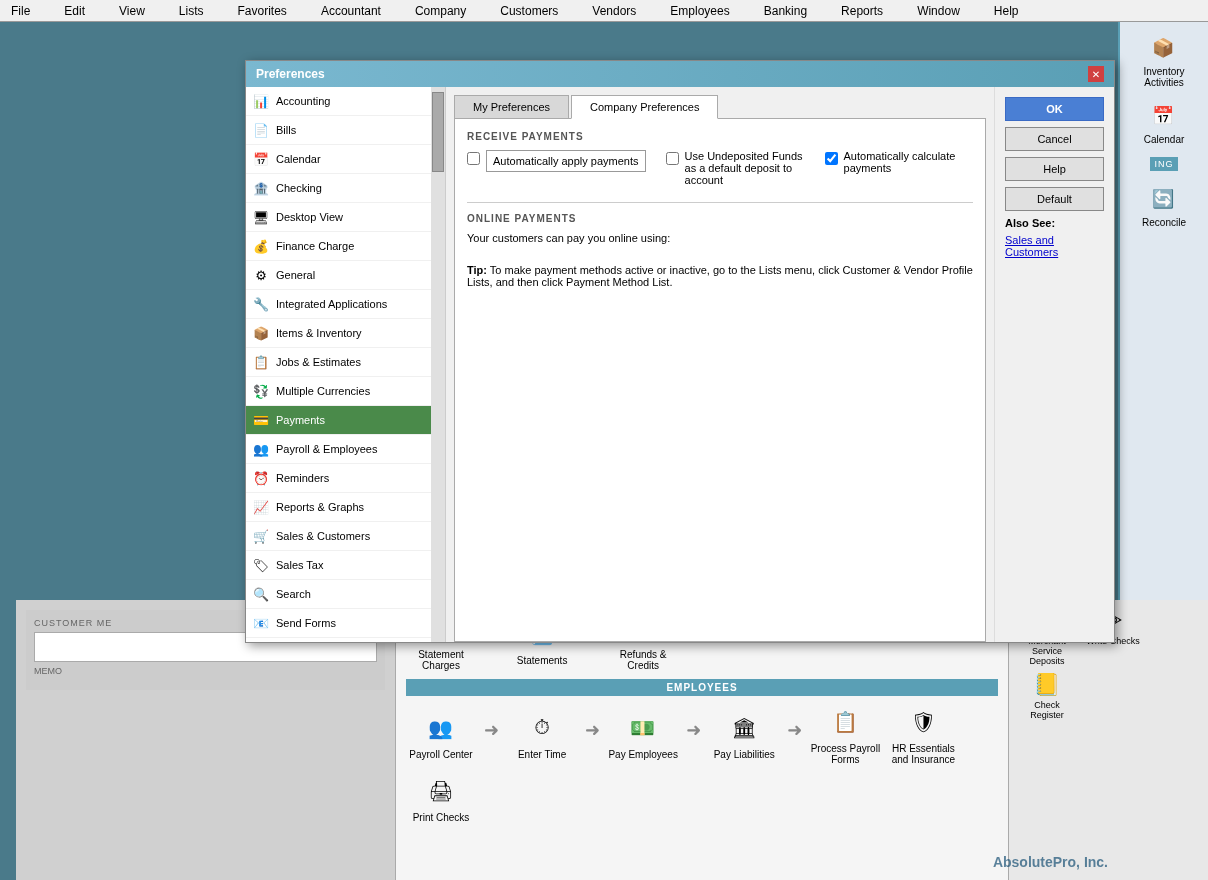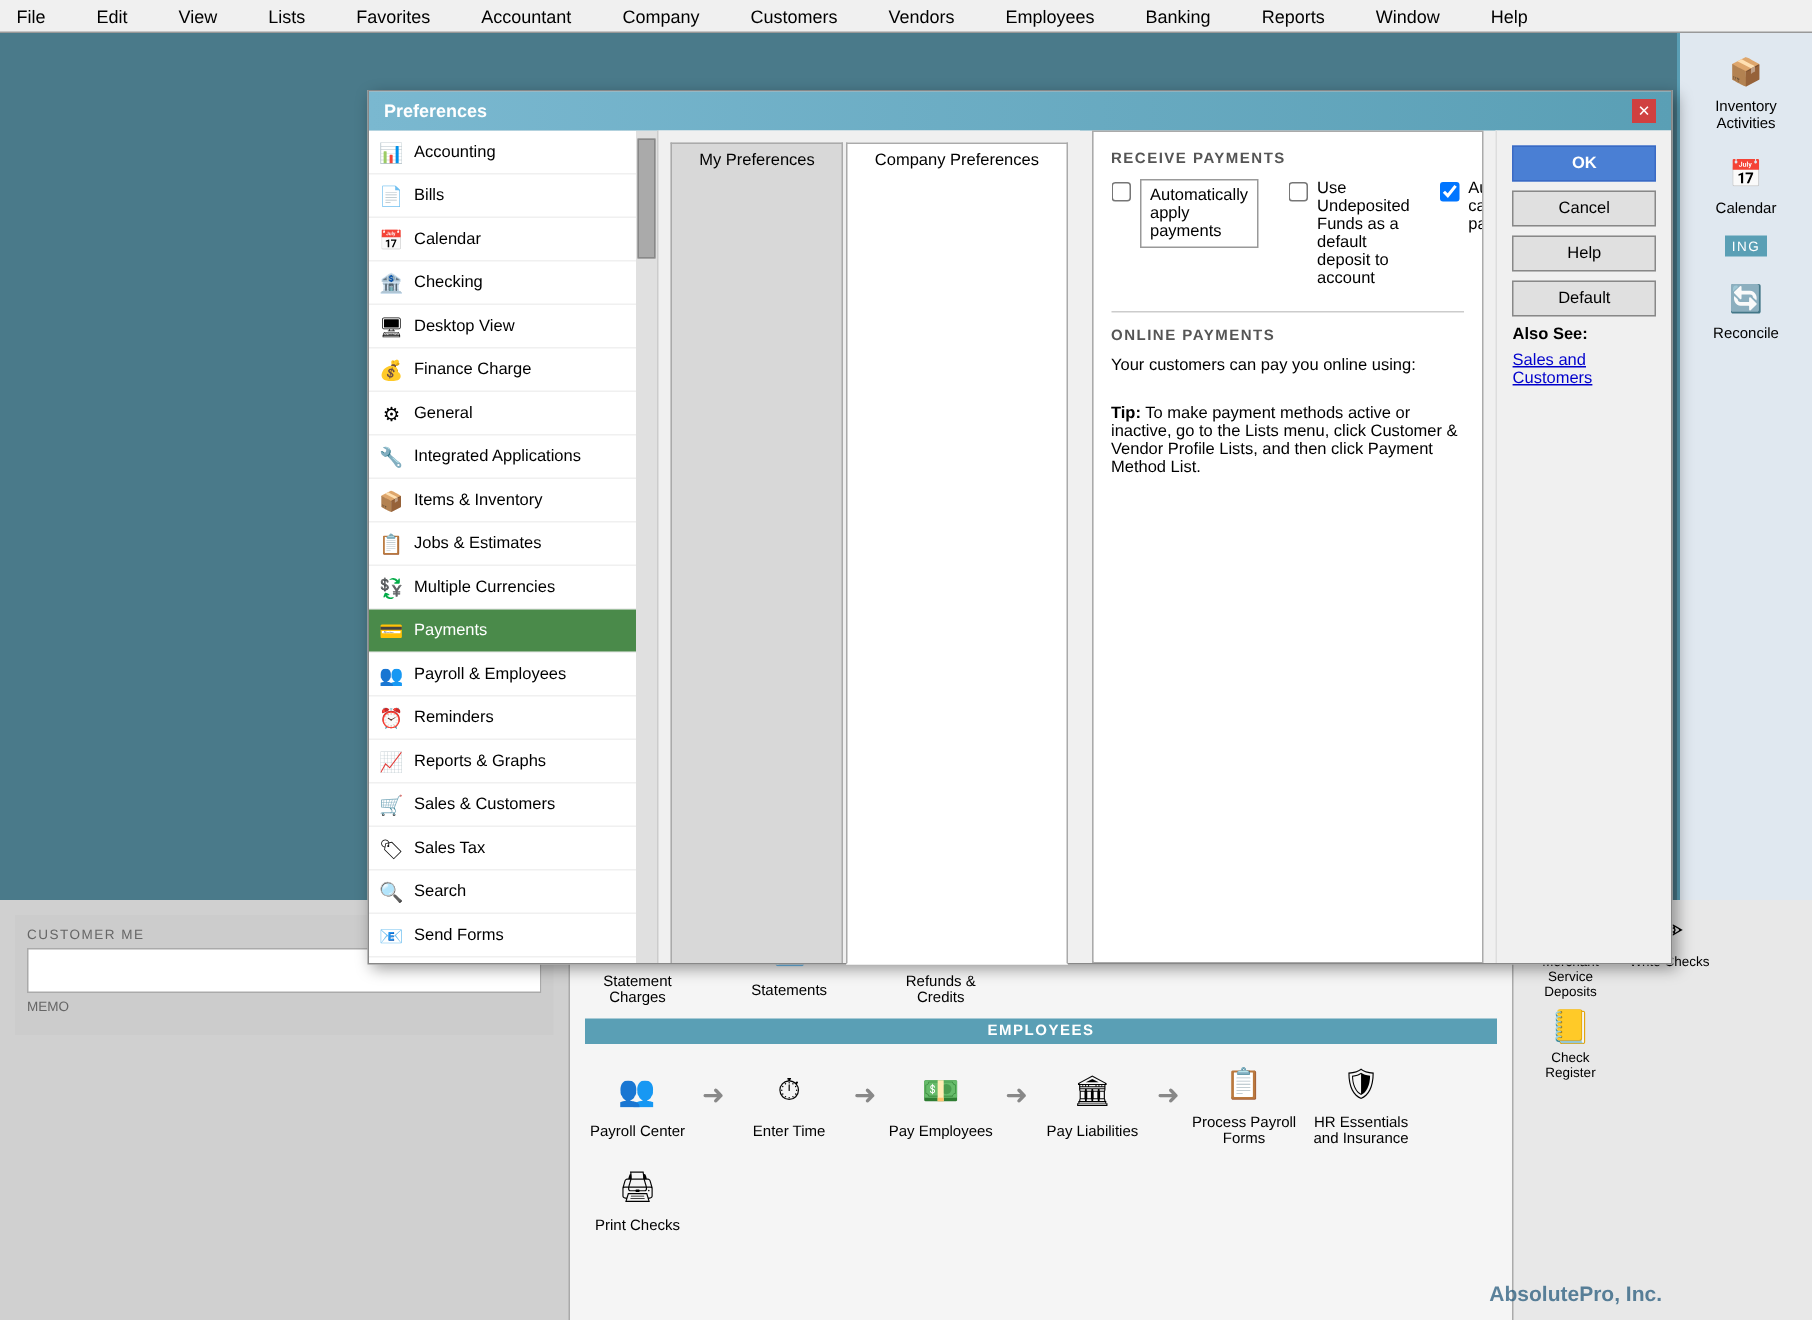--- a/index.html
+++ b/index.html
@@ -36,21 +36,21 @@
       left: 0;
       right: 0;
       bottom: 0;
       background: #4a7a8a;
     }
 
     
     .home-bg {
       position: absolute;
       bottom: 0;
-      left: 0;
+      left: 16px;
       right: 0;
       height: 280px;
       background: #e8e8e8;
       display: flex;
     }
 
     .home-left {
       width: 380px;
       background: #d0d0d0;
       border-right: 1px solid #aaa;
@@ -232,21 +232,21 @@
       align-items: center;
       justify-content: center;
       font-size: 13px;
       flex-shrink: 0;
     }
 
     
     .main-panel {
       flex: 1;
       display: flex;
-      flex-direction: row;
+      flex-direction: column;
     }
 
     
     .tab-bar {
       display: flex;
       padding: 8px 8px 0;
       background: #f0f0f0;
       gap: 2px;
     }
 

